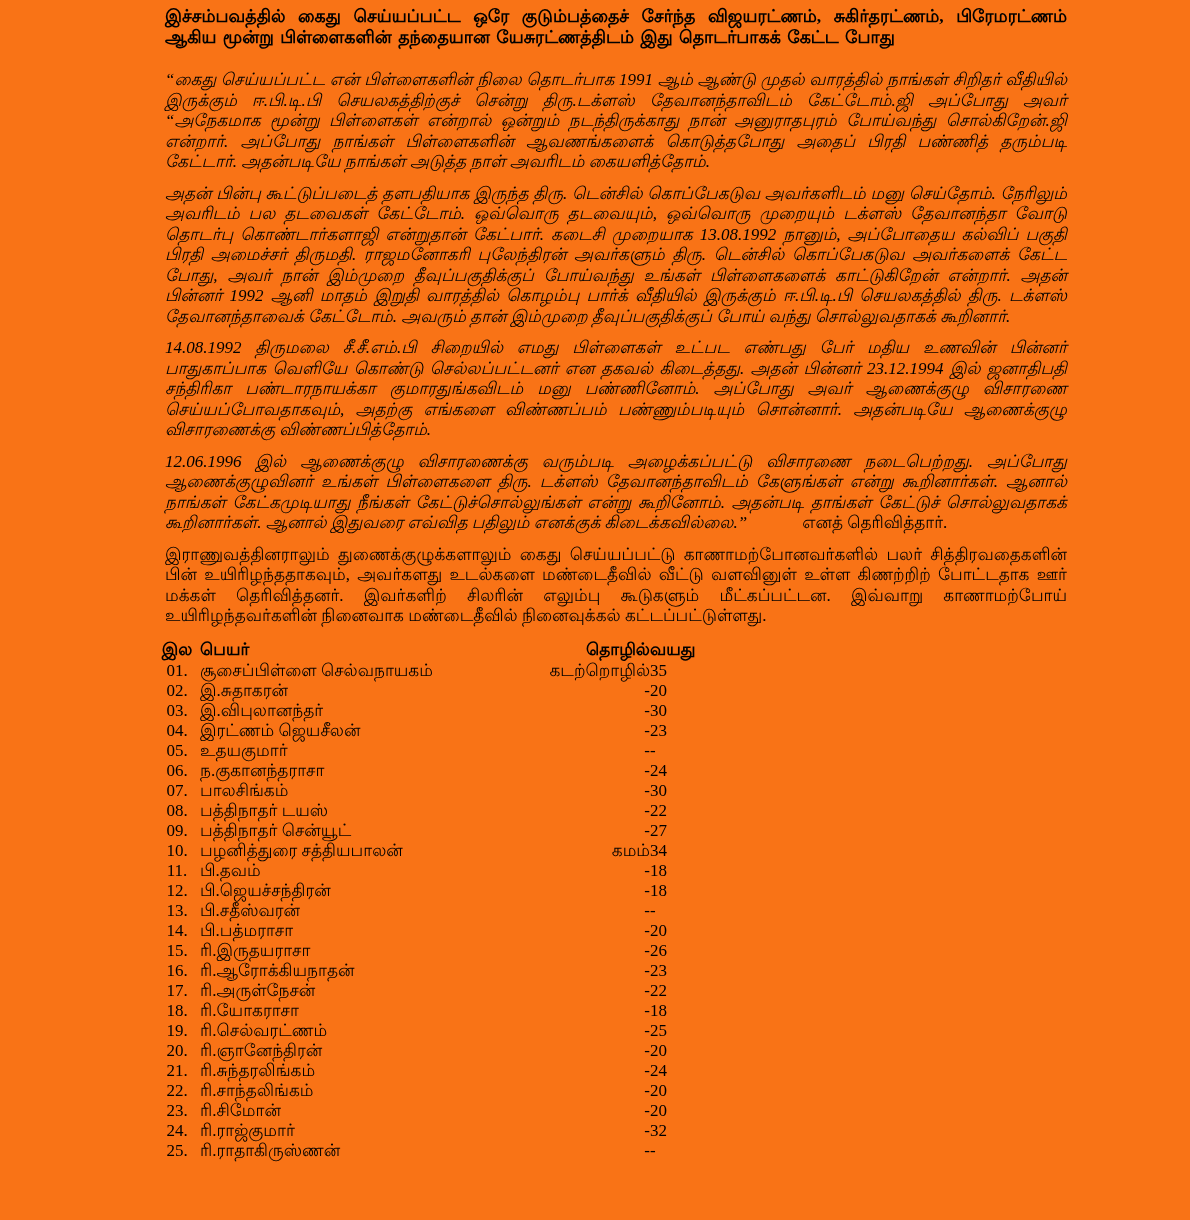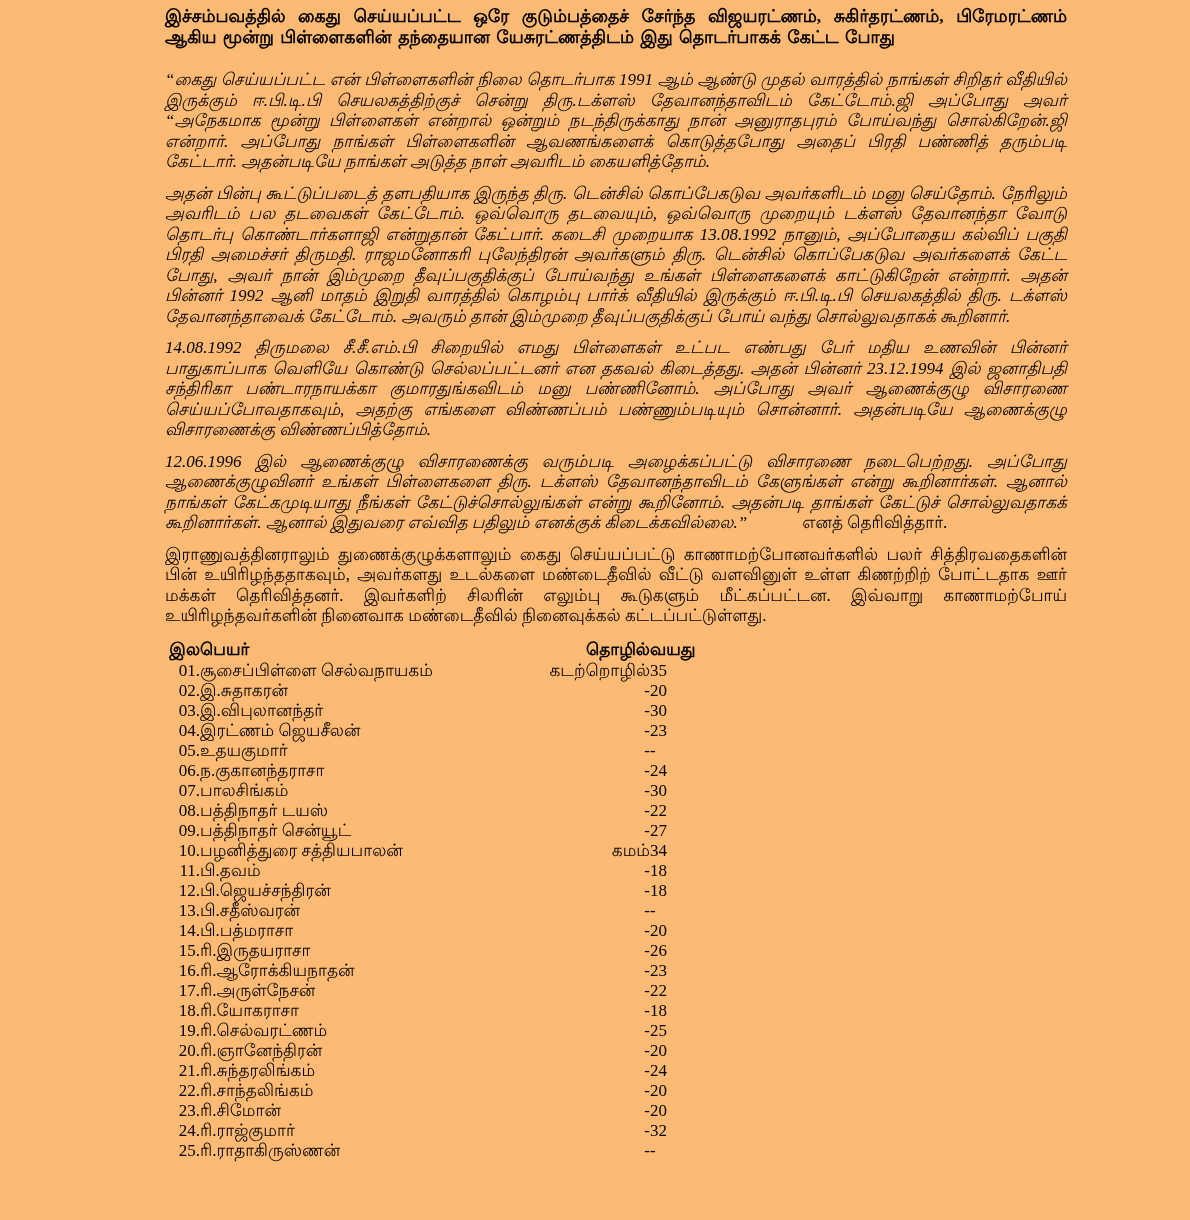--- a/index.html
+++ b/index.html
@@ -1,20 +1,20 @@
 <!DOCTYPE html>
 <html><head>
 <meta charset="utf-8">
 <style>
   html, body { margin: 0; padding: 0; background: #ffffff; }
   .page {
     position: relative;
     width: 1190px;
     height: 1220px;
-    background: #fdba74;
+    background: #f97316;
     color: #000000;
     font-family: "Liberation Serif", "DejaVu Serif", serif;
     overflow: hidden;
   }
   .content {
     position: absolute;
     left: 165px;
     top: 6px;
     width: 902px;
   }
@@ -51,21 +51,21 @@
     margin-left: -11px;
     font-size: 17px;
   }
   .t-row {
     display: grid;
     grid-template-columns: 46px 290px 160px 190px;
     line-height: 20px;
     align-items: baseline;
   }
   .t-head { font-weight: bold; line-height: 22px; }
-  .c-no   { text-align: right; }
+  .c-no   { text-align: center; }
   .c-name { text-align: left; padding-left: 0px; }
   .c-occ  { text-align: right; }
   .c-age  { }
 </style>
 </head>
 <body>
 
 <div class="page">
   <div class="content">
 

